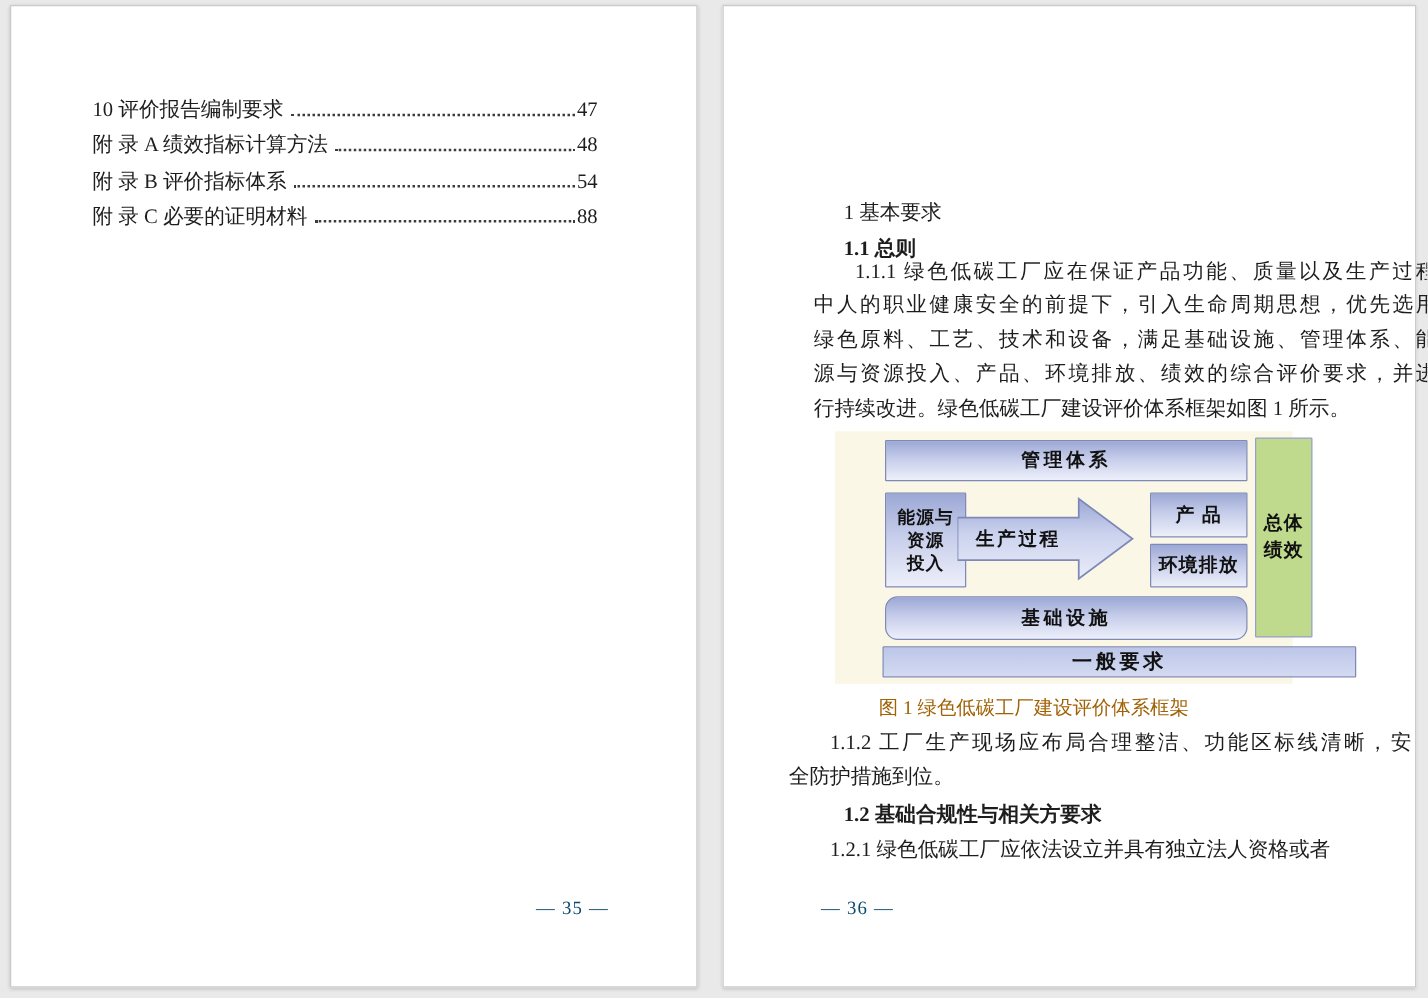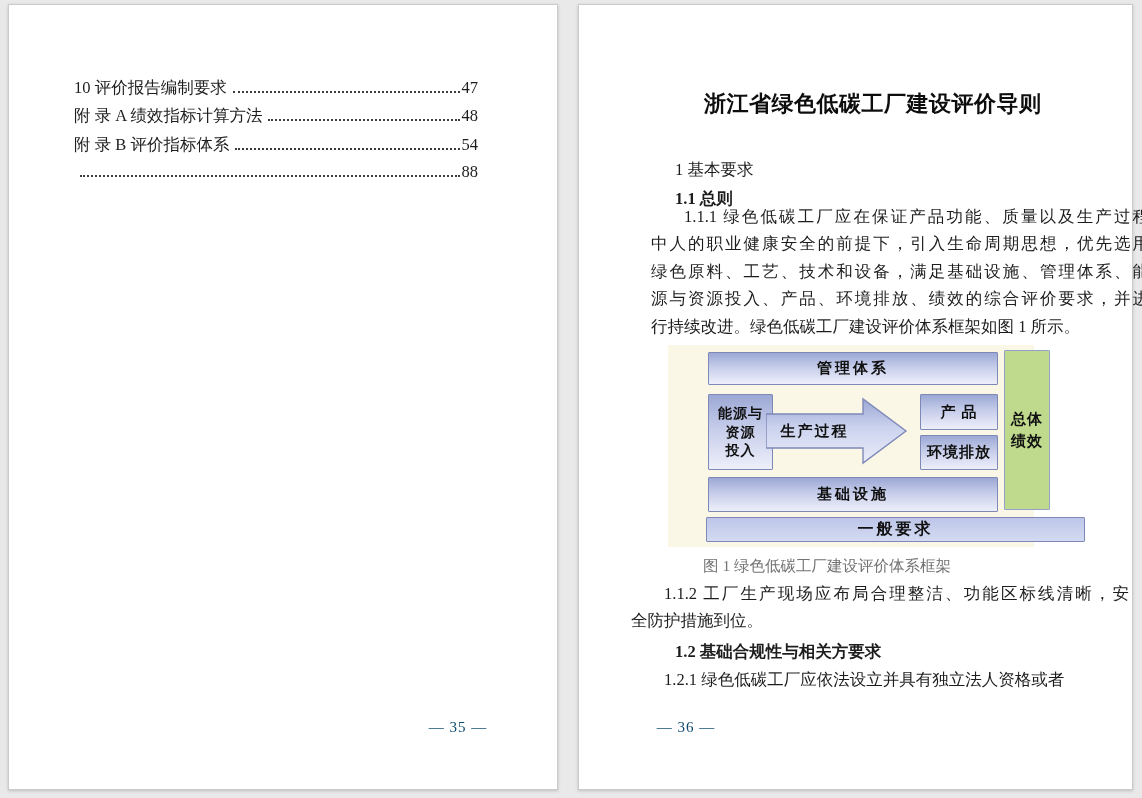--- a/index.html
+++ b/index.html
@@ -59,40 +59,40 @@
     background:linear-gradient(180deg,#9ca8d5 0%,#c6cdea 45%,#edeffa 100%);
     display:flex; align-items:center; justify-content:center;
     font-family:"Liberation Sans","DejaVu Sans",sans-serif;
     font-weight:bold; font-size:15px; letter-spacing:3px; color:#111;margin-left:22px;
   }
   .fb-mgmt    { left:18px;  top:7px;   width:290px; height:33px; }
   .fb-energy  { left:18px;  top:49px;  width:65px;  height:76px;
                 font-size:14px; letter-spacing:1px; flex-direction:column; line-height:1.35; }
   .fb-product { left:230px; top:49px;  width:78px;  height:36px; letter-spacing:1px; }
   .fb-emiss   { left:230px; top:90px;  width:78px;  height:35px; letter-spacing:1px; }
-  .fb-infra   { left:18px;  top:132px; width:290px; height:35px; }
+  .fb-infra   { left:18px;  top:132px; width:290px; height:35px;border-radius:10px; }
   .fb-general { left:16px;  top:172px; width:379px; height:25px;
                 background:linear-gradient(180deg,#bdc6e9 0%,#d3daf1 100%); font-size:16px; }
   .fb-green   { left:314px; top:5px;   width:46px;  height:160px;
                 background:#c0da8d; border-color:#94a0c8;
                 flex-direction:column; font-size:15px; letter-spacing:1px; line-height:1.5; }
   .fb-line { display:block; }
 
   .arrow-wrap { position:absolute; left:98px; top:51px; width:142px; height:70px; }
   .arrow-wrap svg { position:absolute; left:0; top:0; }
   .arrow-label {
     position:absolute; left:0; top:0; width:97px; height:70px;
     display:flex; align-items:center; justify-content:center;
     font-family:"Liberation Sans","DejaVu Sans",sans-serif;
     font-weight:bold; font-size:15px; letter-spacing:2px; color:#111;
   }
 
   .caption {
     position:absolute; left:124px; top:551px; width:300px;
-    font-size:15.5px; white-space:nowrap; color:#737373;
+    font-size:15.5px; white-space:nowrap; color:#a16207;
   }
 </style>
 </head>
 <body>
 
 <div class="stage">
 
   <div class="page page-left">
     <div class="toc">
       <div class="toc-row">
@@ -104,30 +104,30 @@
         <span class="toc-label">附 录 A 绩效指标计算方法</span>
         <span class="toc-dots"></span>
         <span class="toc-num">48</span>
       </div>
       <div class="toc-row">
         <span class="toc-label">附 录 B 评价指标体系</span>
         <span class="toc-dots"></span>
         <span class="toc-num">54</span>
       </div>
       <div class="toc-row">
+        <span class="toc-label">附 录 C 必要的证明材料</span>
         <span class="toc-dots"></span>
         <span class="toc-num">88</span>
       </div>
     </div>
     <div class="pagenum pagenum-left">— 35 —</div>
   </div>
 
   <div class="page page-right">
 
-    <div class="doc-title">浙江省绿色低碳工厂建设评价导则</div>
 
     <div class="h-sec h-basic">1 基本要求</div>
     <div class="h-sec h-bold h-zongze">1.1 总则</div>
 
     <div class="para para-111">
       <div class="pline pline-first">1.1.1 绿色低碳工厂应在保证产品功能、质量以及生产过程</div>
       <div class="pline">中人的职业健康安全的前提下，引入生命周期思想，优先选用</div>
       <div class="pline">绿色原料、工艺、技术和设备，满足基础设施、管理体系、能</div>
       <div class="pline">源与资源投入、产品、环境排放、绩效的综合评价要求，并进</div>
       <div class="pline pline-last">行持续改进。绿色低碳工厂建设评价体系框架如图 1 所示。</div>

